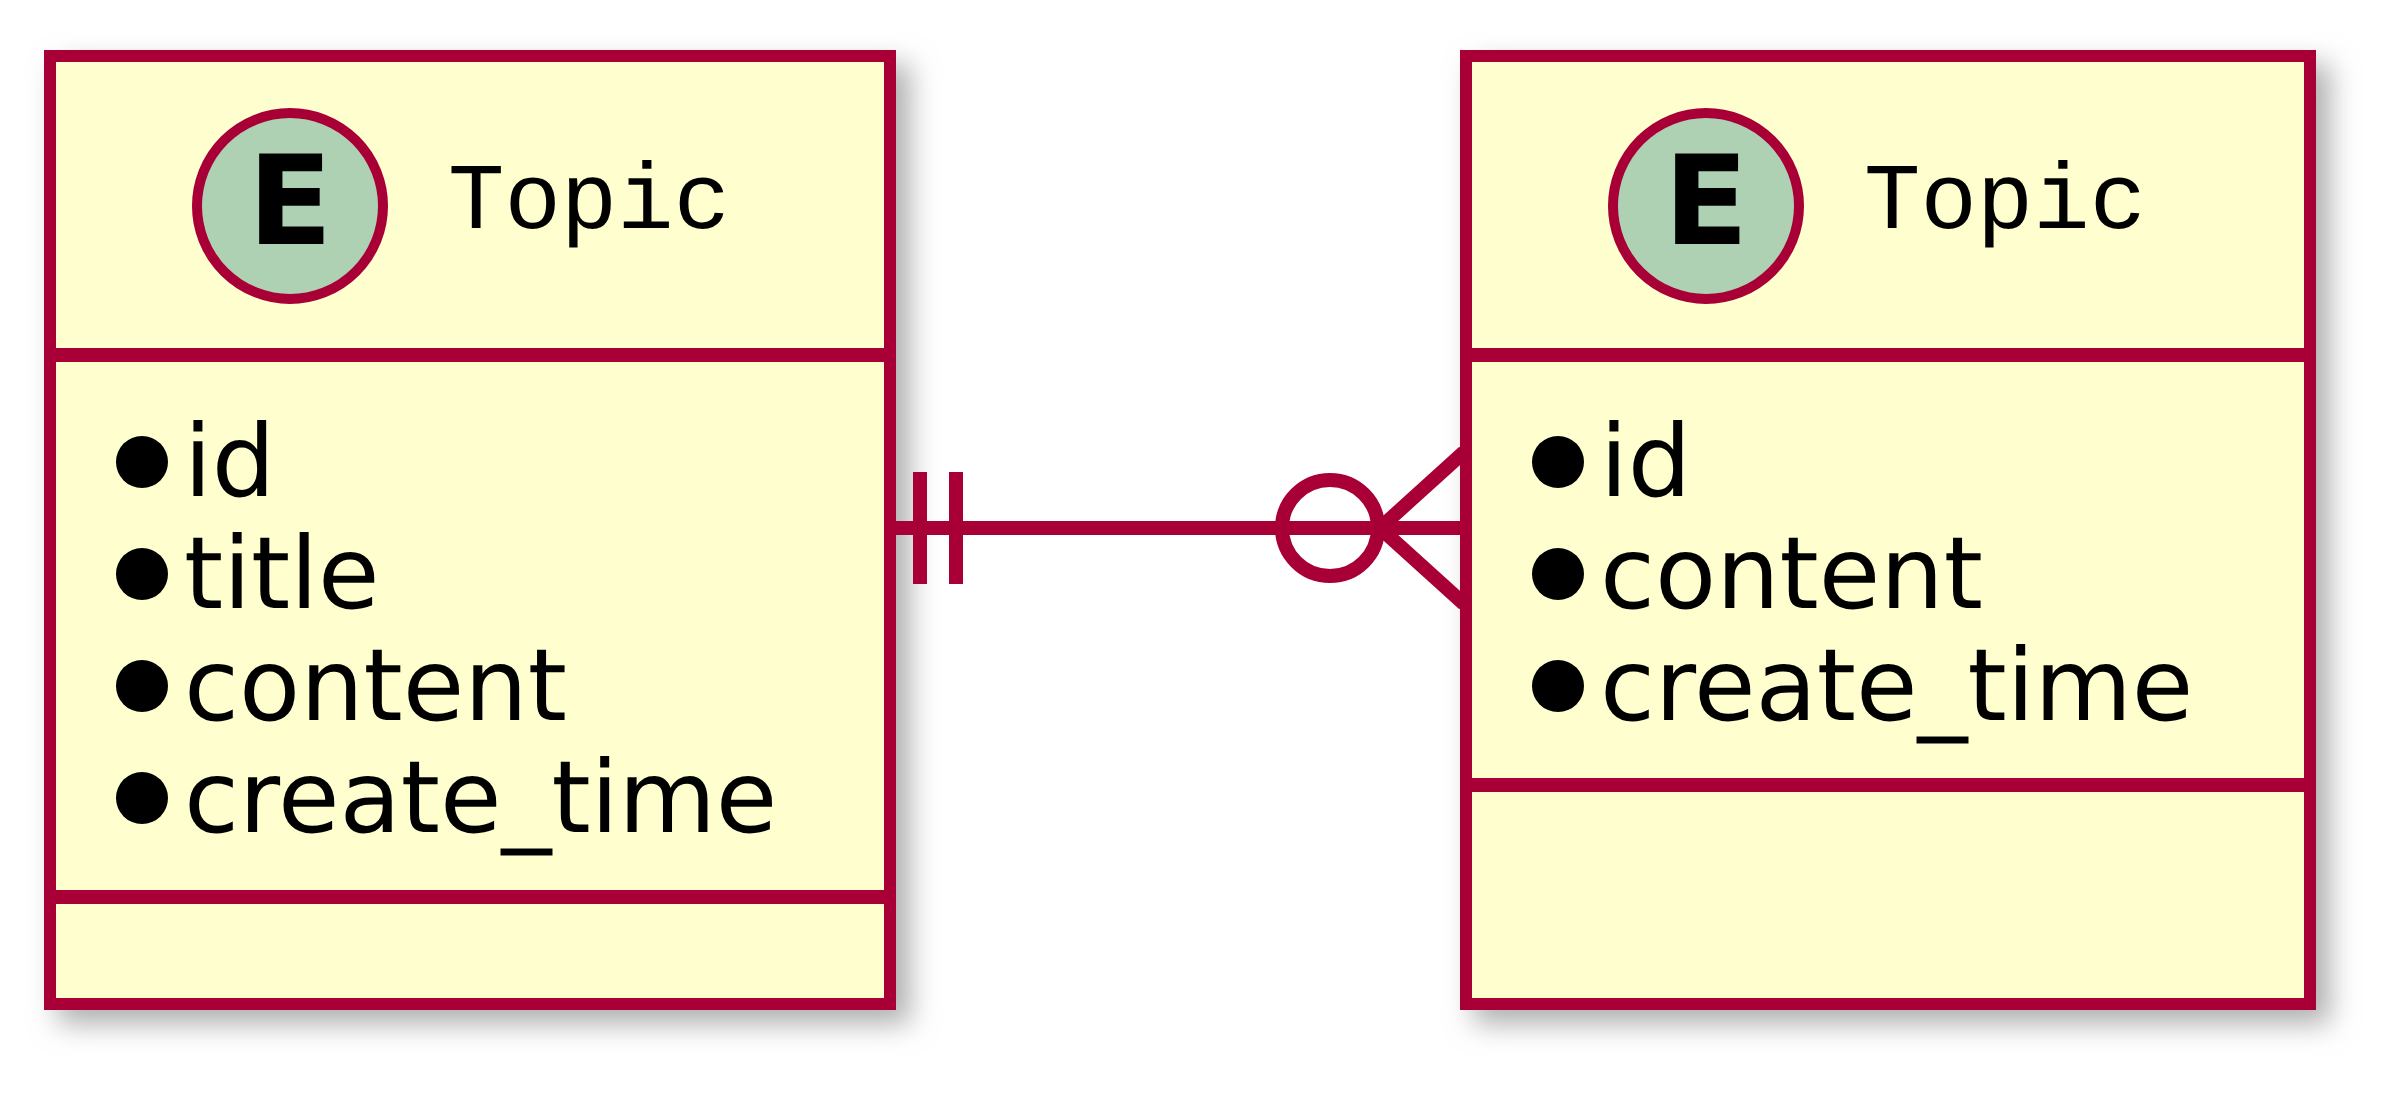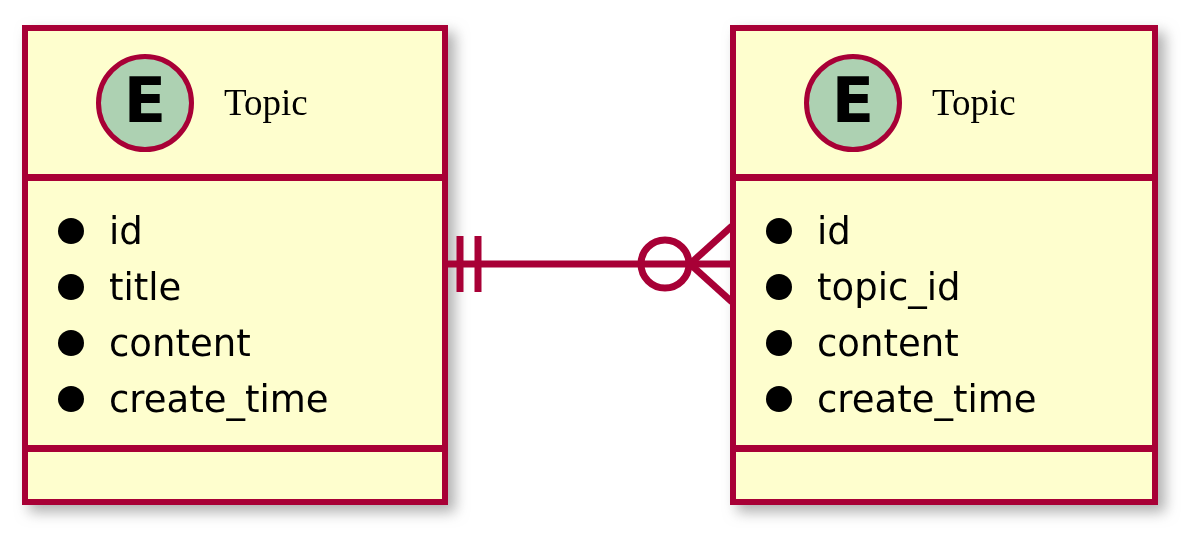--- a/index.html
+++ b/index.html
@@ -54,22 +54,22 @@
   }
   .entity-badge-letter {
     font-family: "DejaVu Sans", sans-serif;
     font-weight: bold;
     font-size: 62px;
     line-height: 1;
     color: #000000;
     margin-top: -3px;
   }
   .entity-title {
-    font-family: Liberation Serif, serif;
-    font-size: 37px;
+    font-family: Liberation Mono, monospace;
+    font-size: 47px;
     line-height: 1;
     color: #000000;
     margin-left: 30px;
     white-space: nowrap;
   }
 
   
   .separator {
     height: 7px;
     background: #A80036;
@@ -88,24 +88,24 @@
   }
   .attribute-bullet {
     width: 26px;
     height: 26px;
     flex: 0 0 26px;
     border-radius: 50%;
     background: #000000;
   }
   .attribute-label {
     font-family: "DejaVu Sans", sans-serif;
-    font-size: 37px;
+    font-size: 50px;
     line-height: 1;
     color: #000000;
-    margin-left: 25px;
+    margin-left: 8px;
     white-space: nowrap;
   }
 
   
   .entity-footer {
     height: 44px;
   }
 
   
   #relationship {
@@ -167,24 +167,20 @@
 
     <div class="separator"></div>
 
     <div class="entity-attributes">
       <div class="attribute-row">
         <span class="attribute-bullet"></span>
         <span class="attribute-label">id</span>
       </div>
       <div class="attribute-row">
         <span class="attribute-bullet"></span>
-        <span class="attribute-label">topic_id</span>
-      </div>
-      <div class="attribute-row">
-        <span class="attribute-bullet"></span>
         <span class="attribute-label">content</span>
       </div>
       <div class="attribute-row">
         <span class="attribute-bullet"></span>
         <span class="attribute-label">create_time</span>
       </div>
     </div>
 
     <div class="separator"></div>
     <div class="entity-footer"></div>

